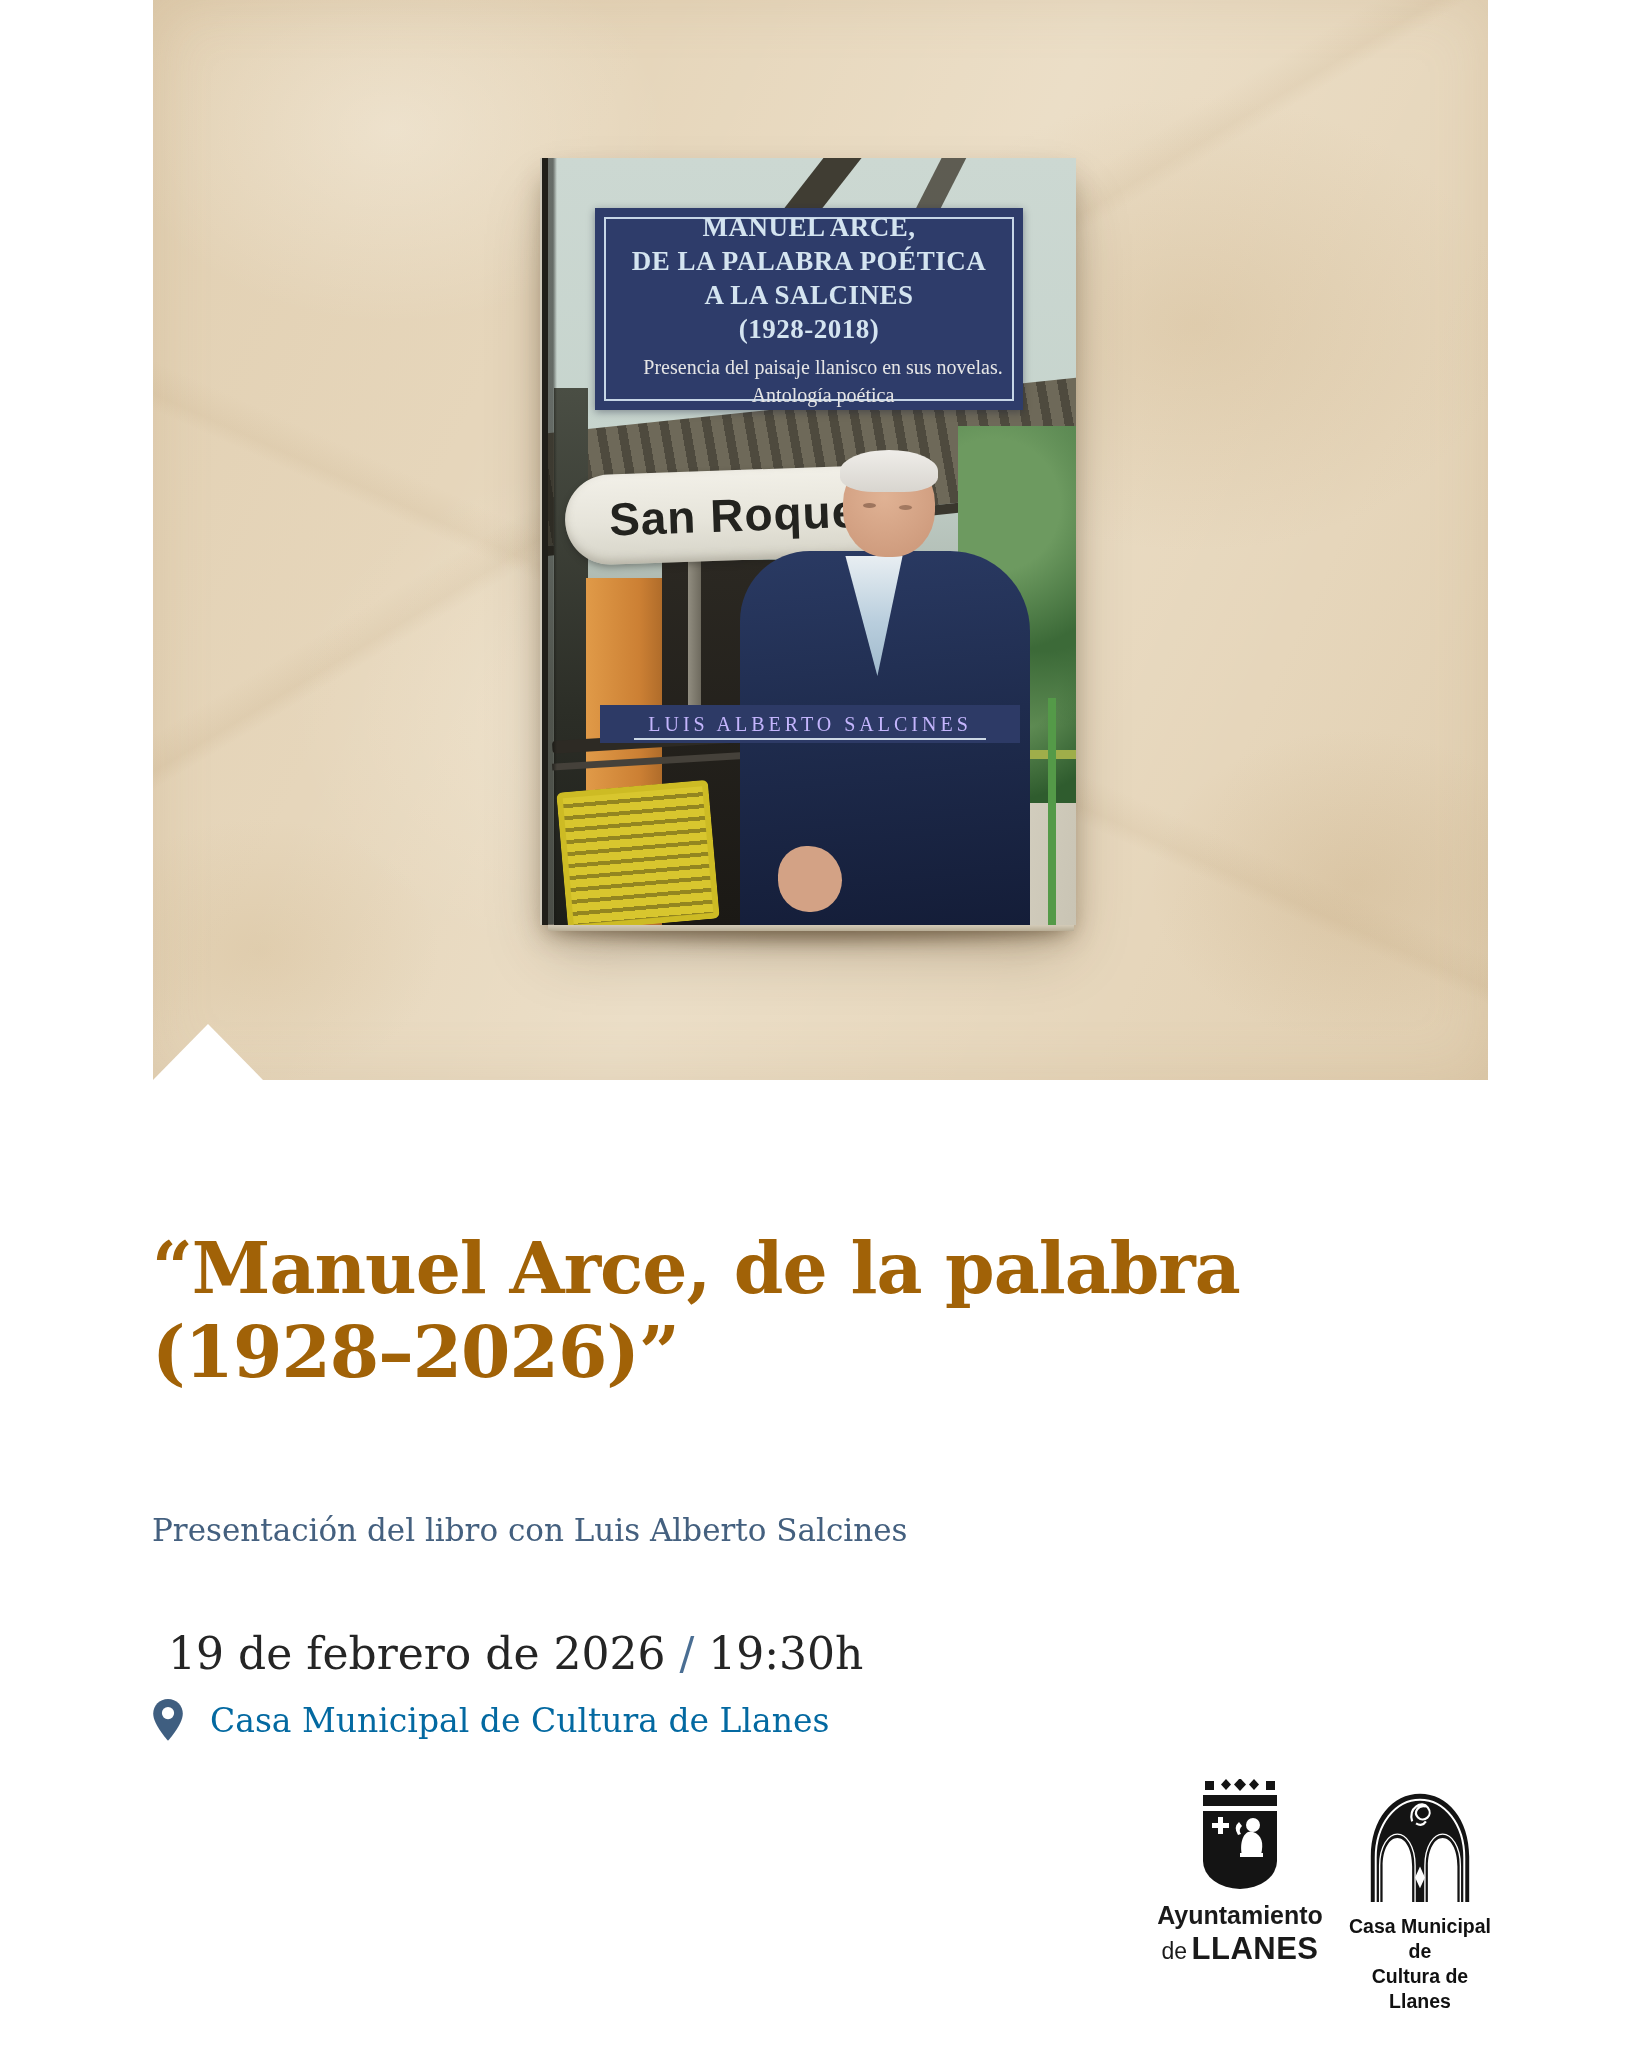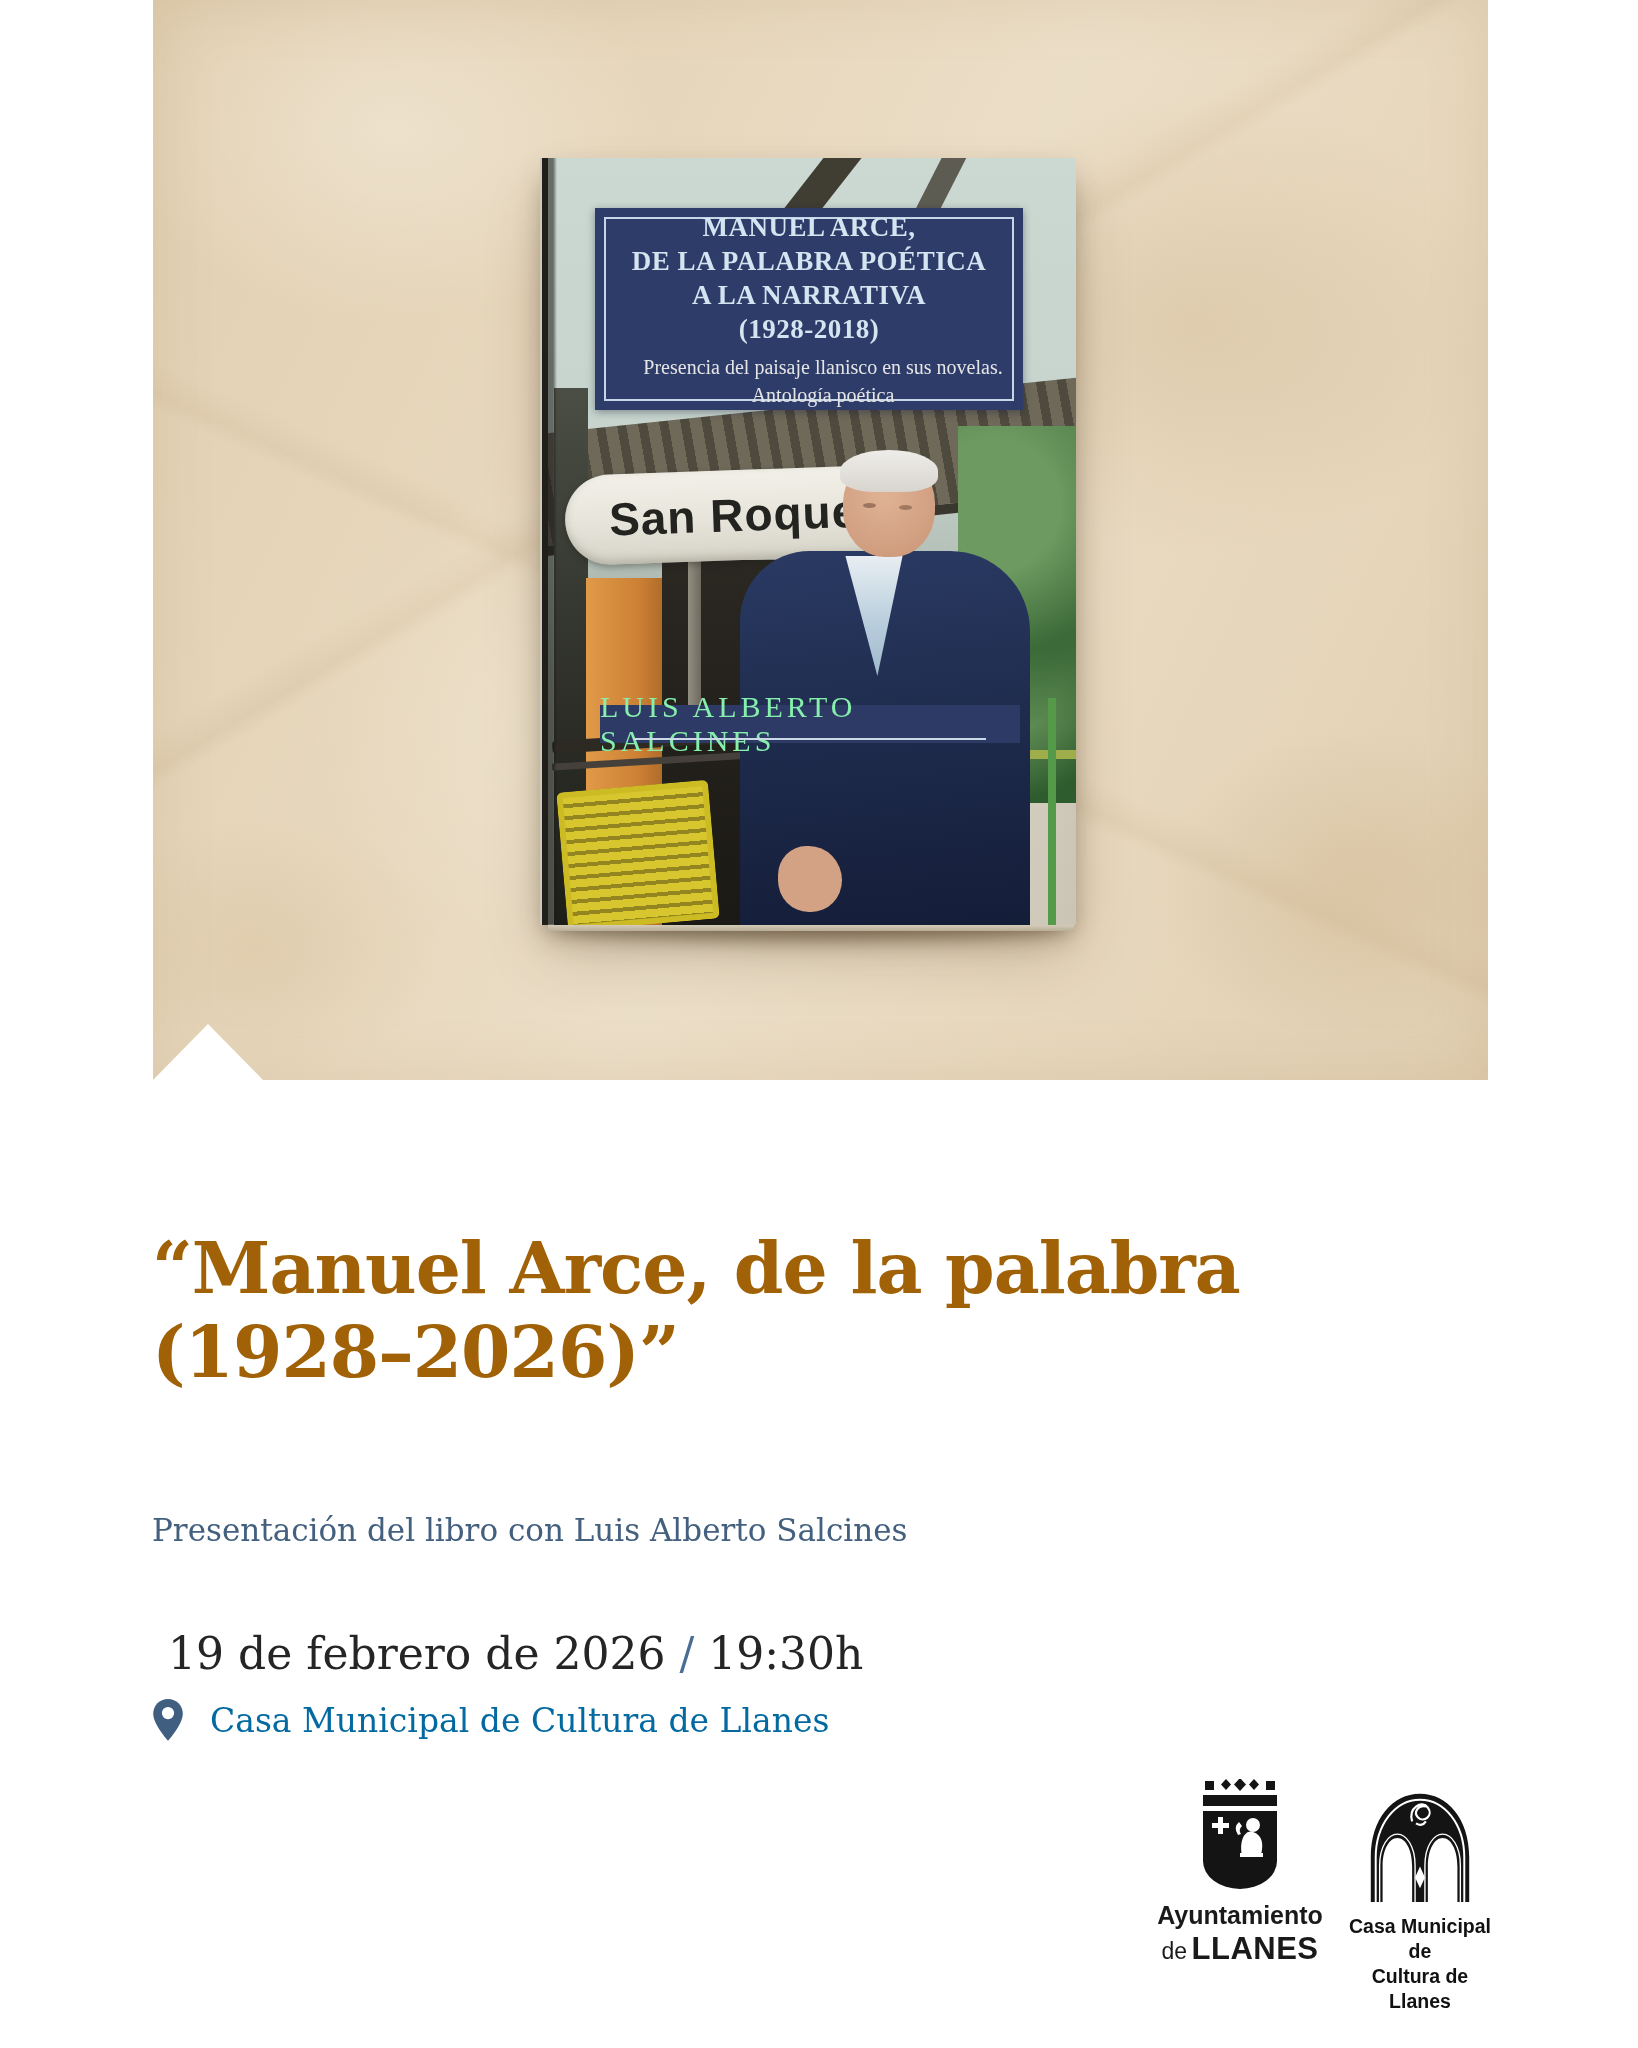--- a/index.html
+++ b/index.html
@@ -94,22 +94,22 @@
     box-shadow:0 2px 8px rgba(20,25,50,.4);}
   .panel-inner{position:absolute;inset:9px;border:2px solid #c6d6e6;
     display:flex;flex-direction:column;align-items:center;justify-content:center;
     font-family:"Liberation Serif",serif;text-align:center;}
   .bc-title{position:static;color:#d4e4f0;font-weight:bold;font-size:27px;line-height:34px;letter-spacing:.5px;}
   .bc-sub{position:static;color:#e5e5e5;font-size:20px;line-height:26px;margin-top:2px;margin-left:28px;}
   .bc-sub.first{margin-top:8px;}
 
   .author-band{left:60px;top:547px;width:420px;height:38px;background:#2d3a66;z-index:35;
     display:flex;align-items:center;justify-content:center;}
-  .author-band span{position:static;font-family:"Liberation Serif",serif;color:#86efac;
-    font-size:30px;letter-spacing:4px;}
+  .author-band span{position:static;font-family:"Liberation Serif",serif;color:#c4b5fd;
+    font-size:20px;letter-spacing:4px;}
   .author-underline{position:absolute;left:8%;bottom:3px;width:84%;height:2px;background:#ccd8e5;}
 
   
   .title{position:absolute;left:152px;top:1178px;width:1300px;color:#a16207;
     font-weight:bold;font-size:71px;line-height:84px;letter-spacing:-1px;}
   .title .tline{display:block;}
   .subtitle{position:absolute;left:152px;top:1512px;width:1300px;color:#44607f;font-size:31px;}
   .datetime{position:absolute;left:168px;top:1628px;color:#252525;font-size:44px;}
   .datetime .slash{color:#4a6e93;margin:0 14px;}
   .location{position:absolute;left:152px;top:1698px;display:flex;align-items:center;gap:26px;}
@@ -163,21 +163,21 @@
         <div class="man-torso"></div>
         <div class="man-shirt"></div>
         <div class="man-head"></div>
         <div class="man-hair"></div>
         <div class="man-hand"></div>
 
         <div class="panel">
           <div class="panel-inner">
             <div class="bc-title">MANUEL ARCE,</div>
             <div class="bc-title">DE LA PALABRA POÉTICA</div>
-            <div class="bc-title">A LA NARRATIVA</div>
+            <div class="bc-title">A LA SALCINES</div>
             <div class="bc-title">(1928-2018)</div>
             <div class="bc-sub first">Presencia del paisaje llanisco en sus novelas.</div>
             <div class="bc-sub">Antología poética</div>
           </div>
         </div>
 
         <div class="author-band">
           <span>LUIS ALBERTO SALCINES</span>
           <div class="author-underline"></div>
         </div>

